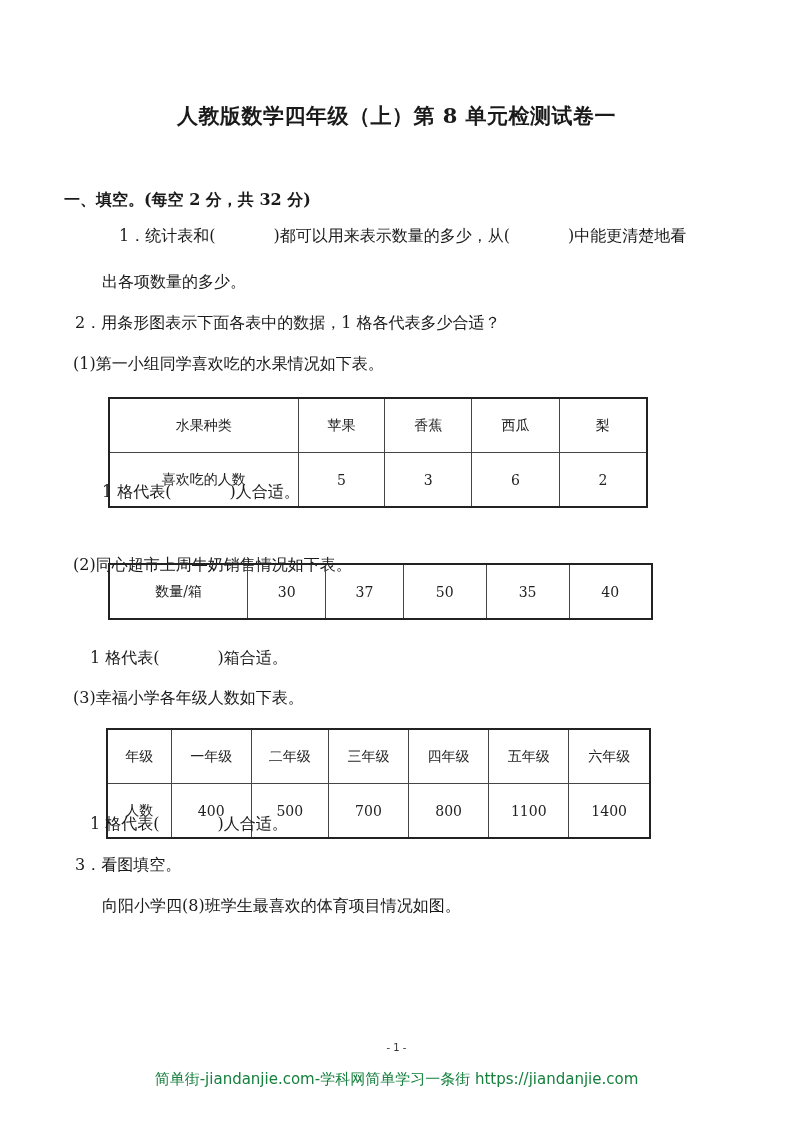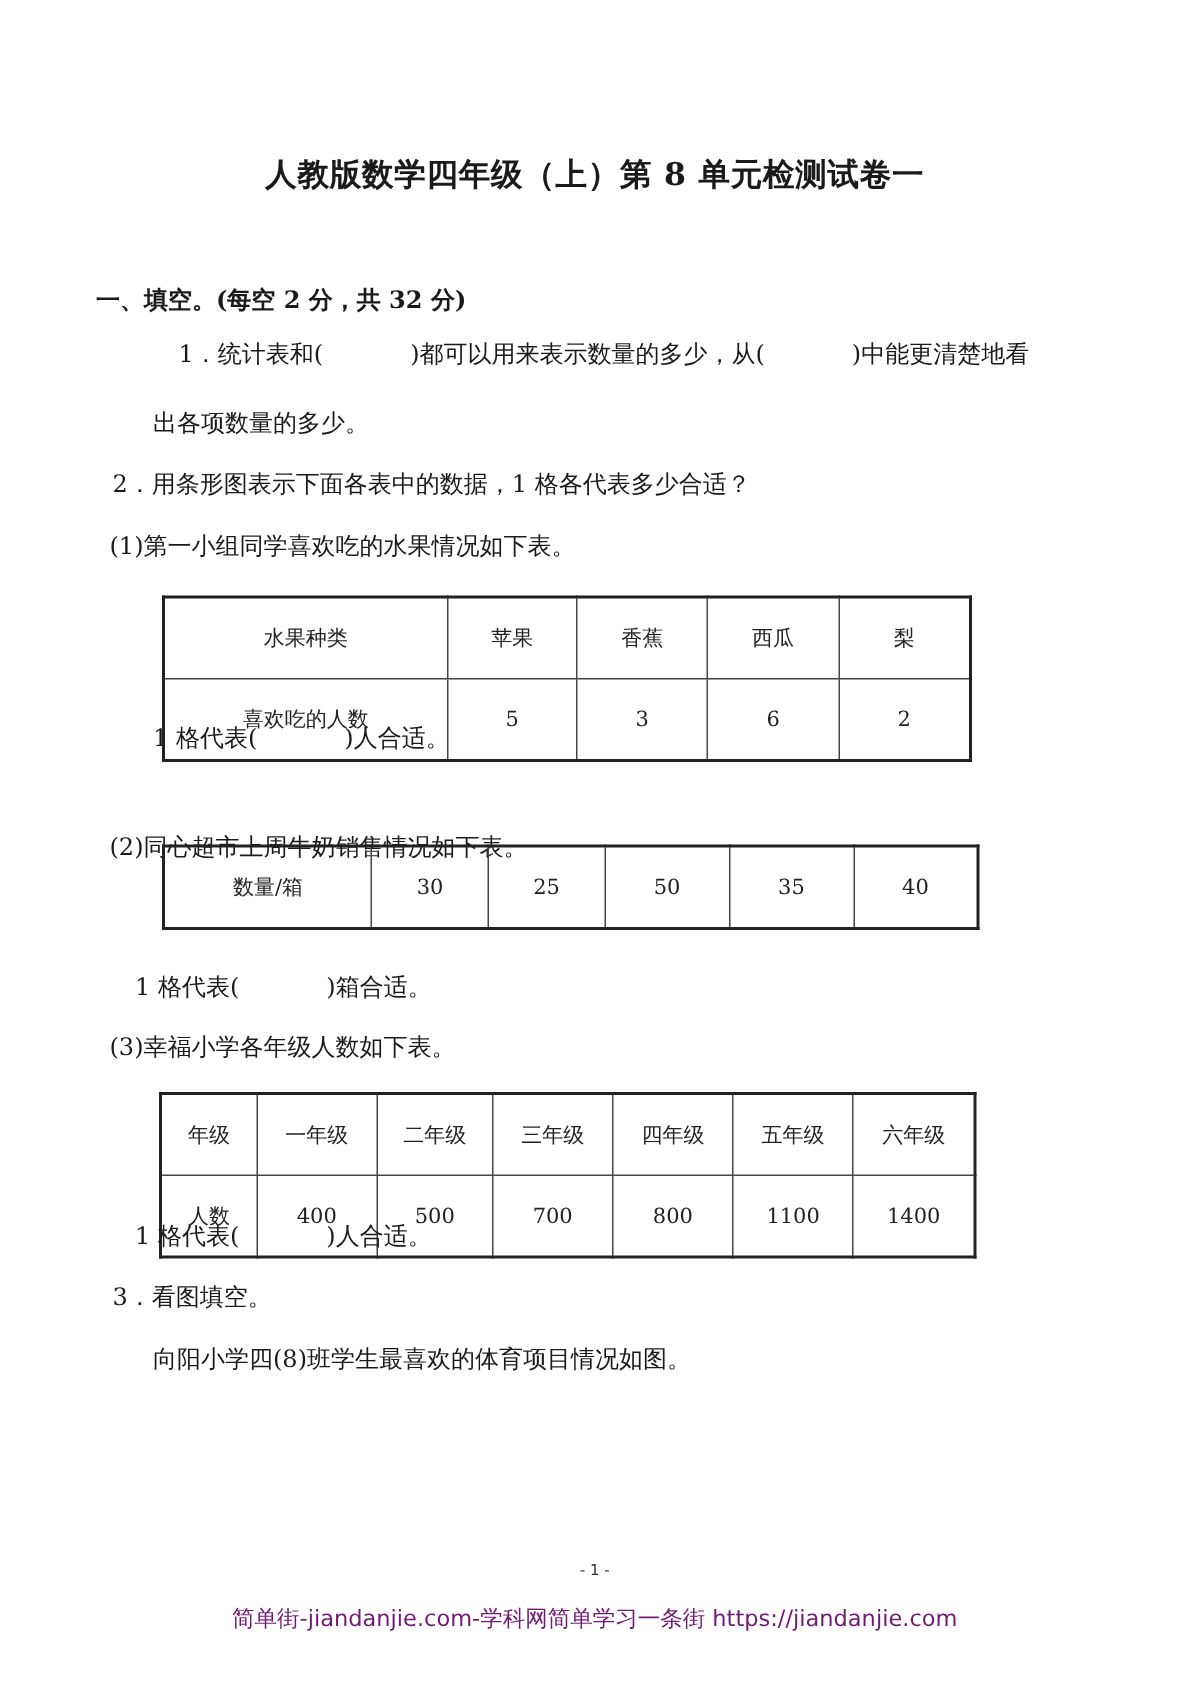--- a/index.html
+++ b/index.html
@@ -6,21 +6,21 @@
   body { width:793px; height:1122px; position:relative; overflow:hidden;
          font-family:"DejaVu Serif","Liberation Serif",serif; color:#1a1a1a; }
   .abs { position:absolute; white-space:nowrap; }
   .title { left:0; width:793px; top:102px; text-align:center; font-size:21px; font-weight:bold; letter-spacing:0.5px; }
   .section { left:64px; top:190px; font-size:16px; font-weight:bold; }
   .line { font-size:16px; }
   .blank { display:inline-block; width:58px; }
   table.data { position:absolute; border-collapse:collapse; border:2px solid #222; font-size:14px; }
   table.data td { border:1px solid #444; text-align:center; padding:11px; height:31px; color:#222; }
   .pageno { left:0; width:793px; top:1042px; text-align:center; font-size:10px; font-family:"DejaVu Sans",sans-serif; color:#333; }
-  .footer { left:0; width:793px; top:1070px; text-align:center; font-size:15px; font-family:"DejaVu Sans",sans-serif; color:#701a75; }
+  .footer { left:0; width:793px; top:1070px; text-align:center; font-size:15px; font-family:"DejaVu Sans",sans-serif; color:#15803d; }
 </style>
 </head>
 <body>
 
 <div class="abs title">人教版数学四年级（上）第 8 单元检测试卷一</div>
 
 <div class="abs section">一、填空。(每空 2 分，共 32 分)</div>
 
 <div class="abs line" style="left:75px; top:226px;margin-left:44px;">
   <span>1．统计表和(</span><span class="blank"></span><span>)都可以用来表示数量的多少，从(</span><span class="blank"></span><span>)中能更清楚地看</span>
@@ -68,21 +68,21 @@
       <col style="width:75px">
       <col style="width:75px">
       <col style="width:80px">
       <col style="width:80px">
       <col style="width:80px">
     </colgroup>
   <tbody>
   <tr>
     <td>数量/箱</td>
     <td>30</td>
-    <td>25</td>
+    <td>37</td>
     <td>50</td>
     <td>35</td>
     <td>40</td>
   </tr>
 </tbody>
   </table>
 
 <div class="abs line" style="left:90px; top:648px;">
   <span>1 格代表(</span><span class="blank"></span><span>)箱合适。</span>
 </div>

